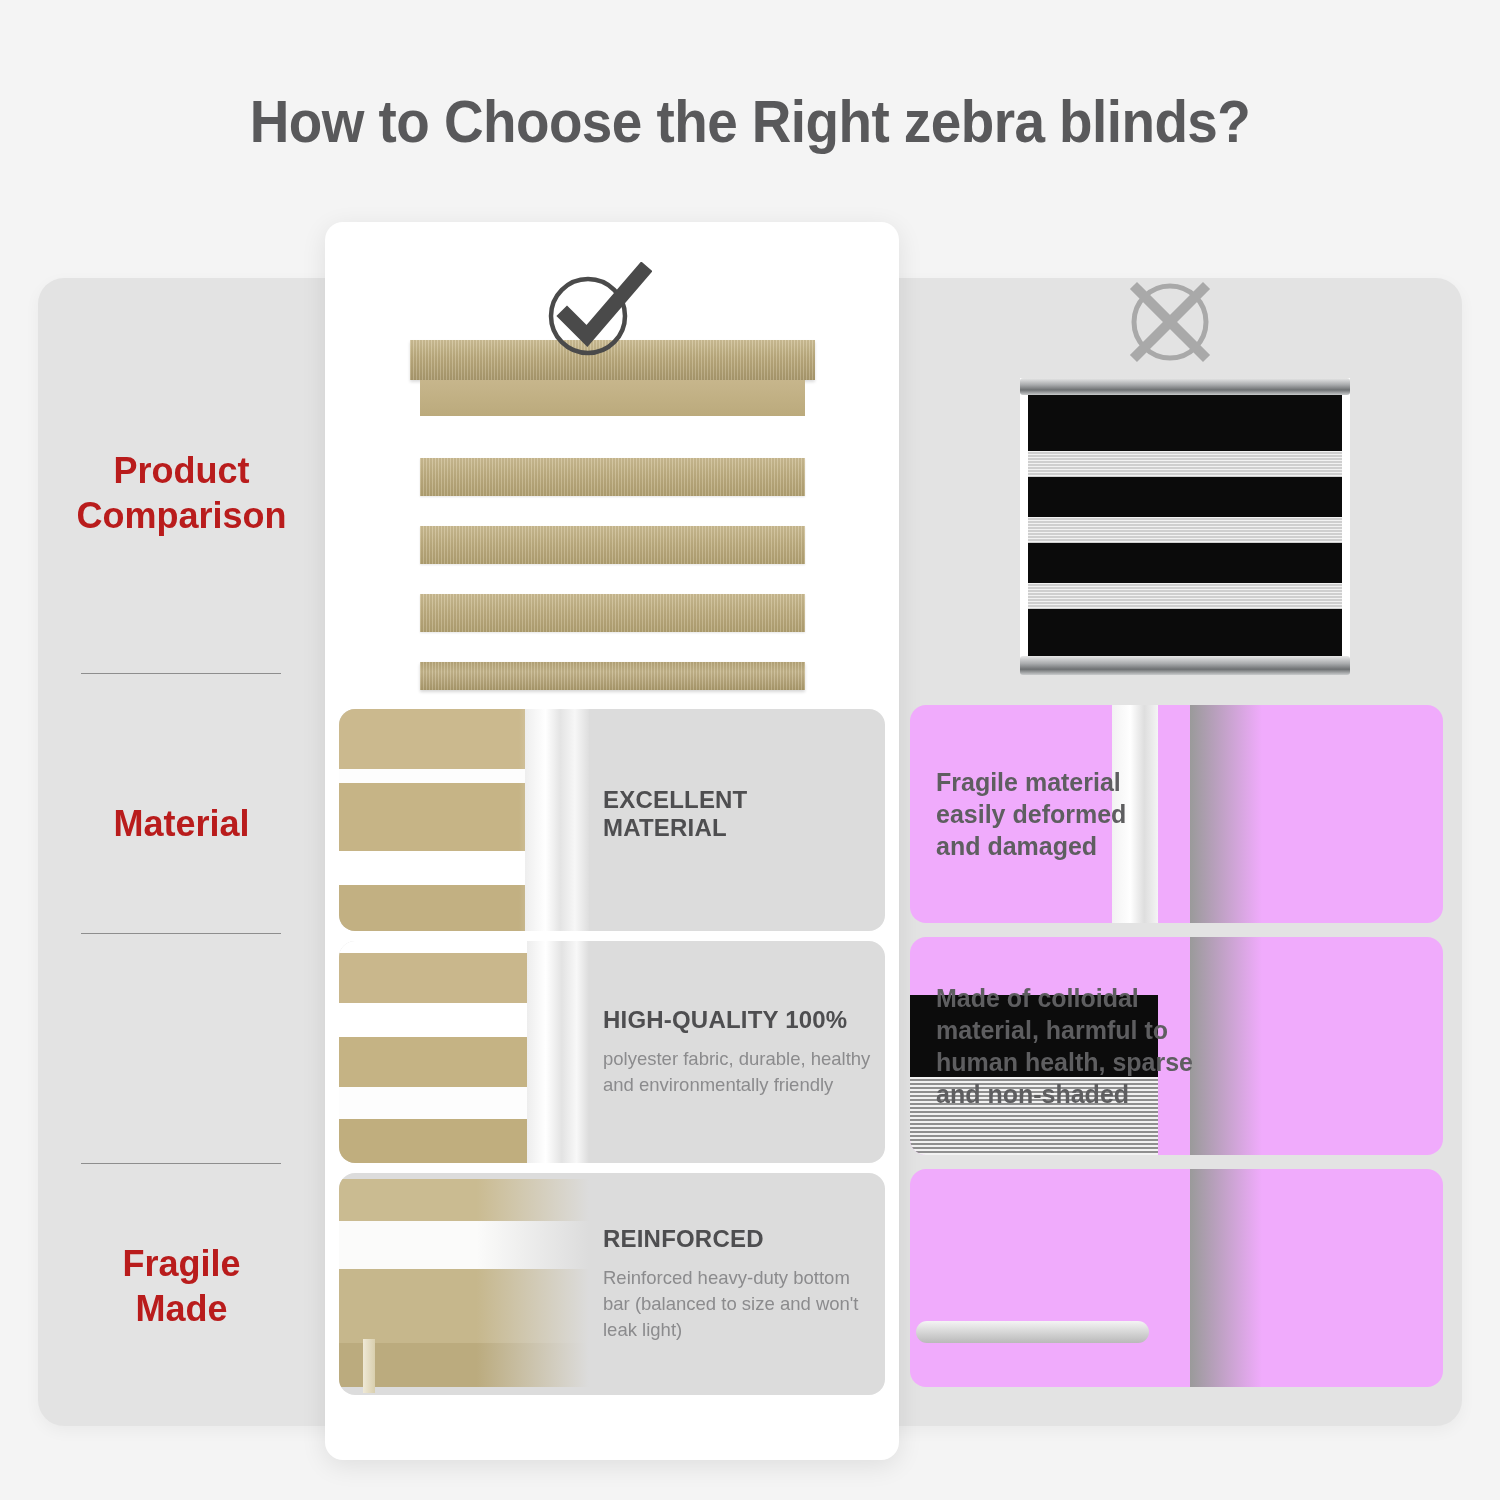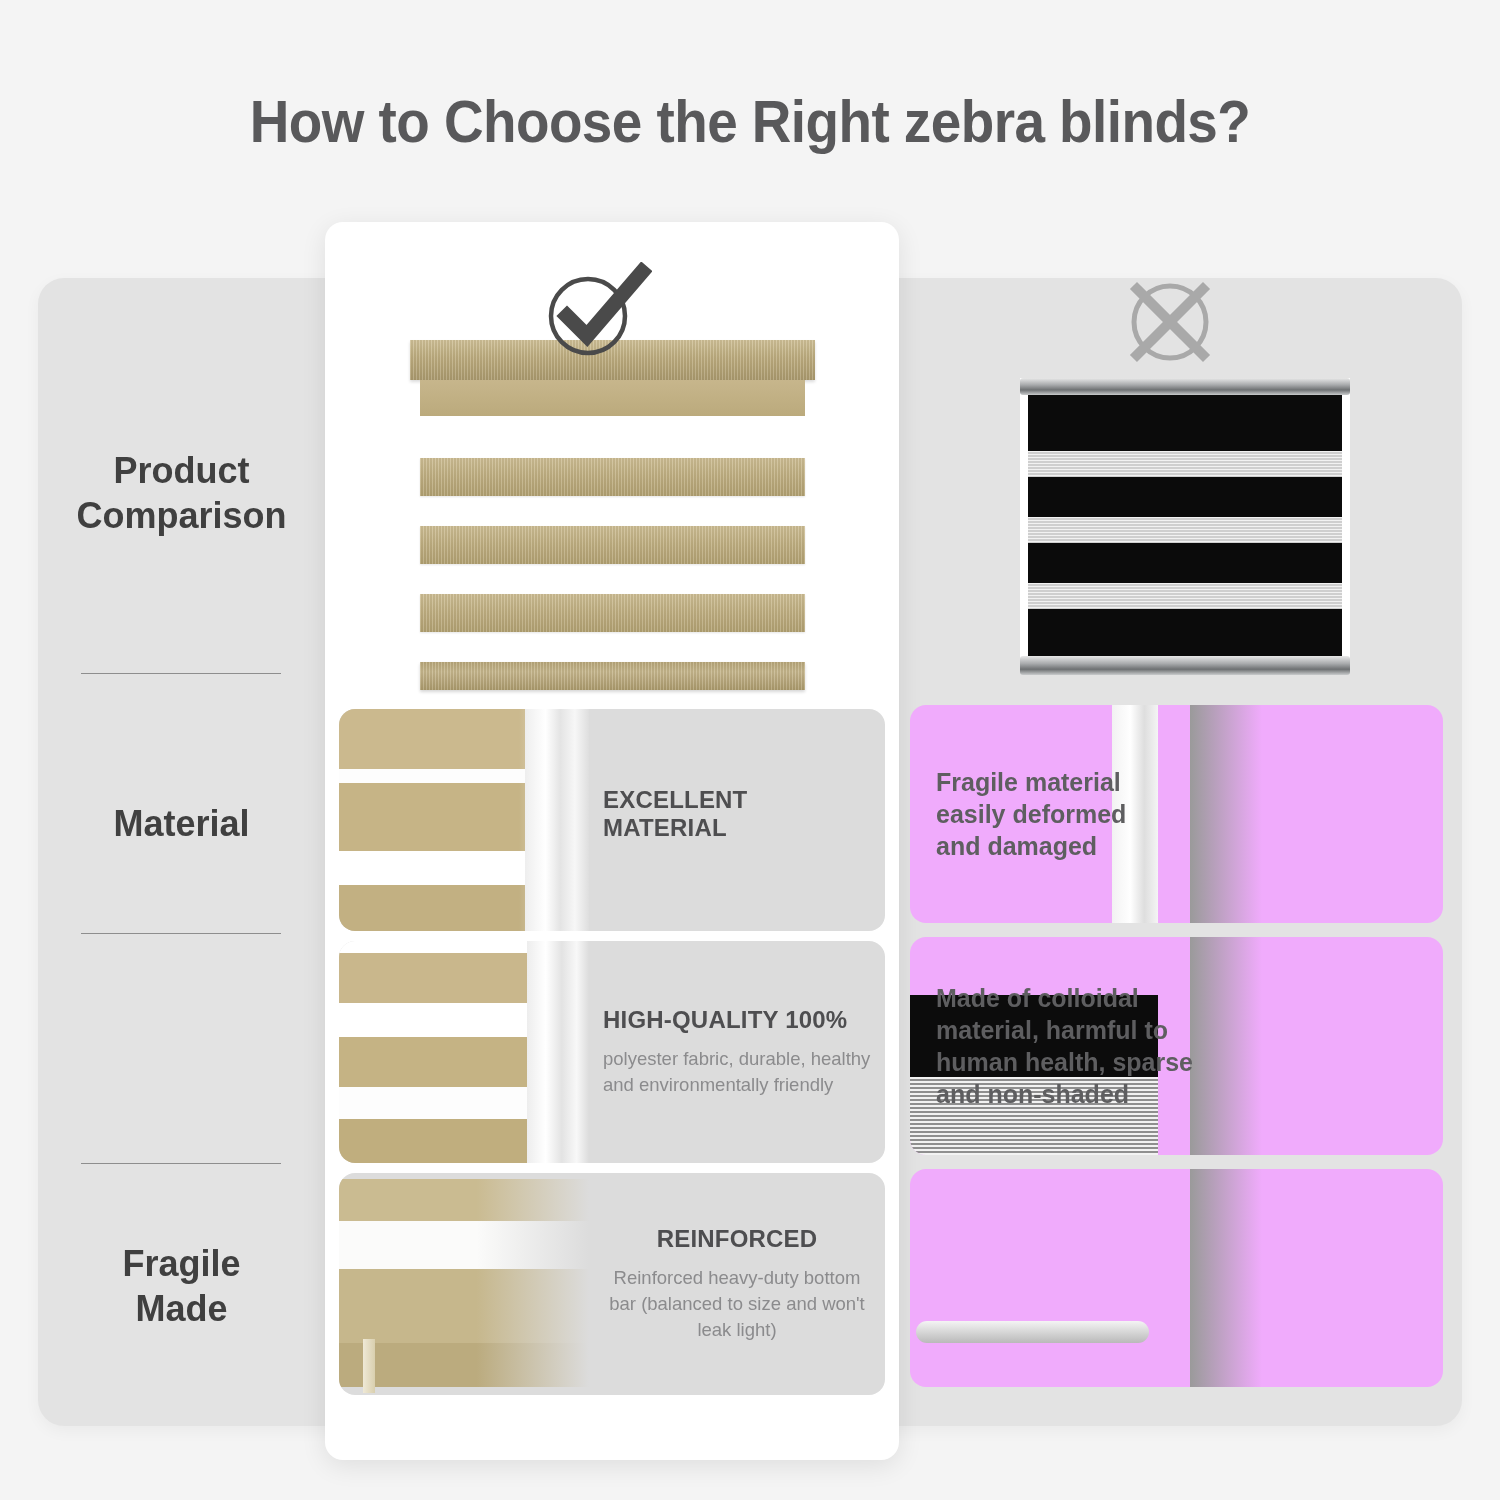--- a/index.html
+++ b/index.html
@@ -36,21 +36,21 @@
   
   .label-col {
     position: absolute;
     left: 38px; top: 278px;
     width: 287px; height: 1148px;
   }
   .label-row {
     position: absolute;
     left: 0; width: 287px;
     text-align: center;
-    color: #404040;
+    color: #b91c1c;
     font-weight: bold;
     font-size: 36px;
     line-height: 1.25;
   }
   .label-row.r0 { top: 170px; }
   .label-row.r1 { top: 523px; }
   .label-row.r2 { top: 753px; }
   .label-row.r3 { top: 963px; }
   .divider {
     position: absolute;
@@ -156,21 +156,21 @@
     position: absolute;
     border-radius: 16px;
     overflow: hidden;
   }
   .fcard.good {
     left: 14px; width: 546px; height: 222px;
     background: #dcdcdc;
   }
   .fcard.good.c0 { top: 487px; }
   .fcard.good.c1 { top: 719px; }
-  .fcard.good.c2 { top: 951px; text-align: center; }
+  .fcard.good.c2 { top: 951px; }
 
   .fcard.bad {
     left: 4px; width: 533px; height: 218px;
     background: #f0abfc;
   }
   .fcard.bad.c0 { top: 427px; }
   .fcard.bad.c1 { top: 659px; }
   .fcard.bad.c2 { top: 891px; }
 
   .fphoto { position: absolute; top: 0; height: 100%; }

